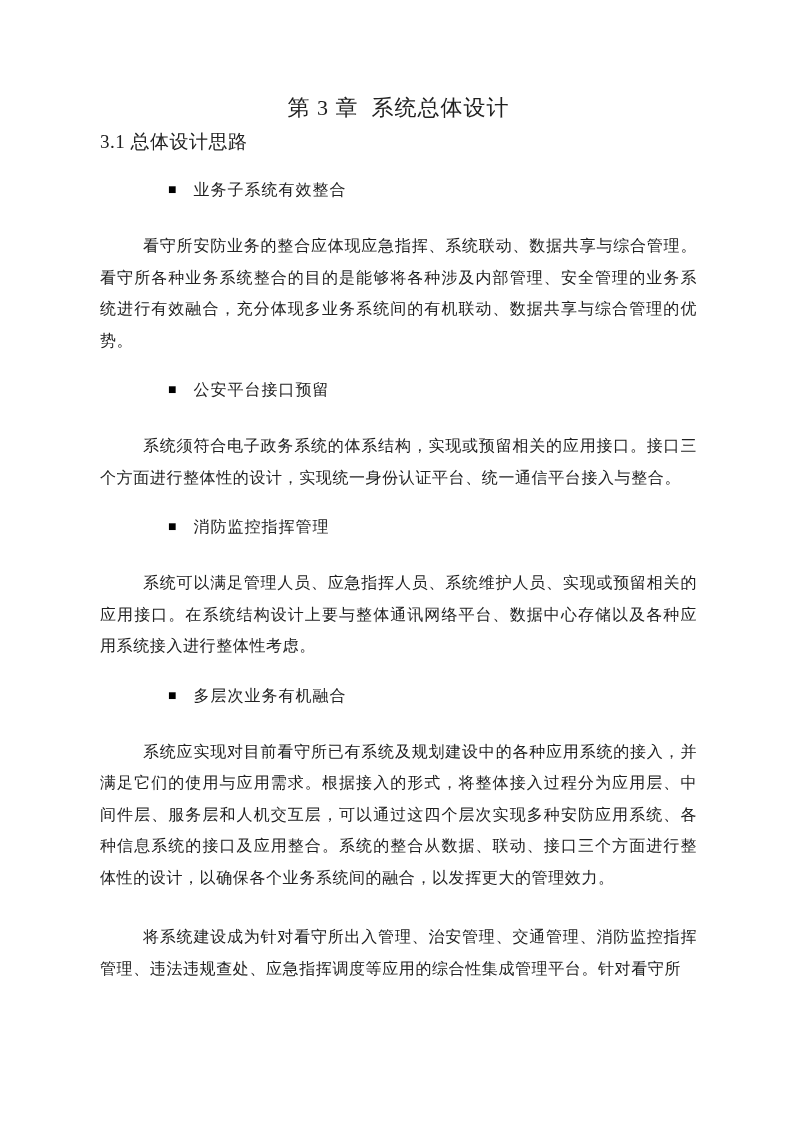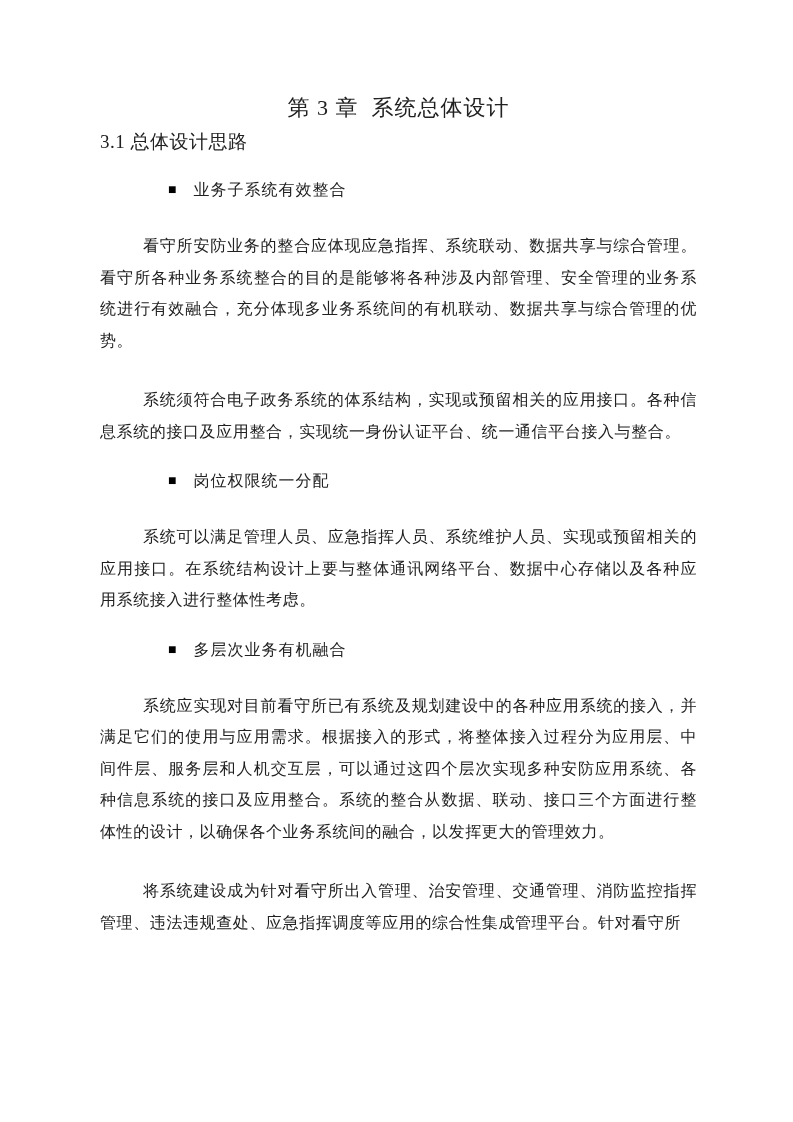--- a/index.html
+++ b/index.html
@@ -67,24 +67,27 @@
 
   <h1 class="chapter-title">第 3 章  系统总体设计</h1>
 
   <h2 class="section-heading">3.1 总体设计思路</h2>
 
   <div class="bullet-row">
     <span class="bullet-icon">■</span><span>业务子系统有效整合</span>
   </div>
   <p class="para">看守所安防业务的整合应体现应急指挥、系统联动、数据共享与综合管理。看守所各种业务系统整合的目的是能够将各种涉及内部管理、安全管理的业务系统进行有效融合，充分体现多业务系统间的有机联动、数据共享与综合管理的优势。</p>
 
-  <p class="para">系统须符合电子政务系统的体系结构，实现或预留相关的应用接口。各种信息系统的接口及应用整合，实现统一身份认证平台、统一通信平台接入与整合。</p>
+  <div class="bullet-row">
+    <span class="bullet-icon">■</span><span>公安平台接口预留</span>
+  </div>
+  <p class="para">系统须符合电子政务系统的体系结构，实现或预留相关的应用接口。接口三个方面进行整体性的设计，实现统一身份认证平台、统一通信平台接入与整合。</p>
 
   <div class="bullet-row">
-    <span class="bullet-icon">■</span><span>岗位权限统一分配</span>
+    <span class="bullet-icon">■</span><span>消防监控指挥管理</span>
   </div>
   <p class="para">系统可以满足管理人员、应急指挥人员、系统维护人员、实现或预留相关的应用接口。在系统结构设计上要与整体通讯网络平台、数据中心存储以及各种应用系统接入进行整体性考虑。</p>
 
   <div class="bullet-row">
     <span class="bullet-icon">■</span><span>多层次业务有机融合</span>
   </div>
   <p class="para">系统应实现对目前看守所已有系统及规划建设中的各种应用系统的接入，并满足它们的使用与应用需求。根据接入的形式，将整体接入过程分为应用层、中间件层、服务层和人机交互层，可以通过这四个层次实现多种安防应用系统、各种信息系统的接口及应用整合。系统的整合从数据、联动、接口三个方面进行整体性的设计，以确保各个业务系统间的融合，以发挥更大的管理效力。</p>
 
   <p class="para">将系统建设成为针对看守所出入管理、治安管理、交通管理、消防监控指挥管理、违法违规查处、应急指挥调度等应用的综合性集成管理平台。针对看守所</p>
 

